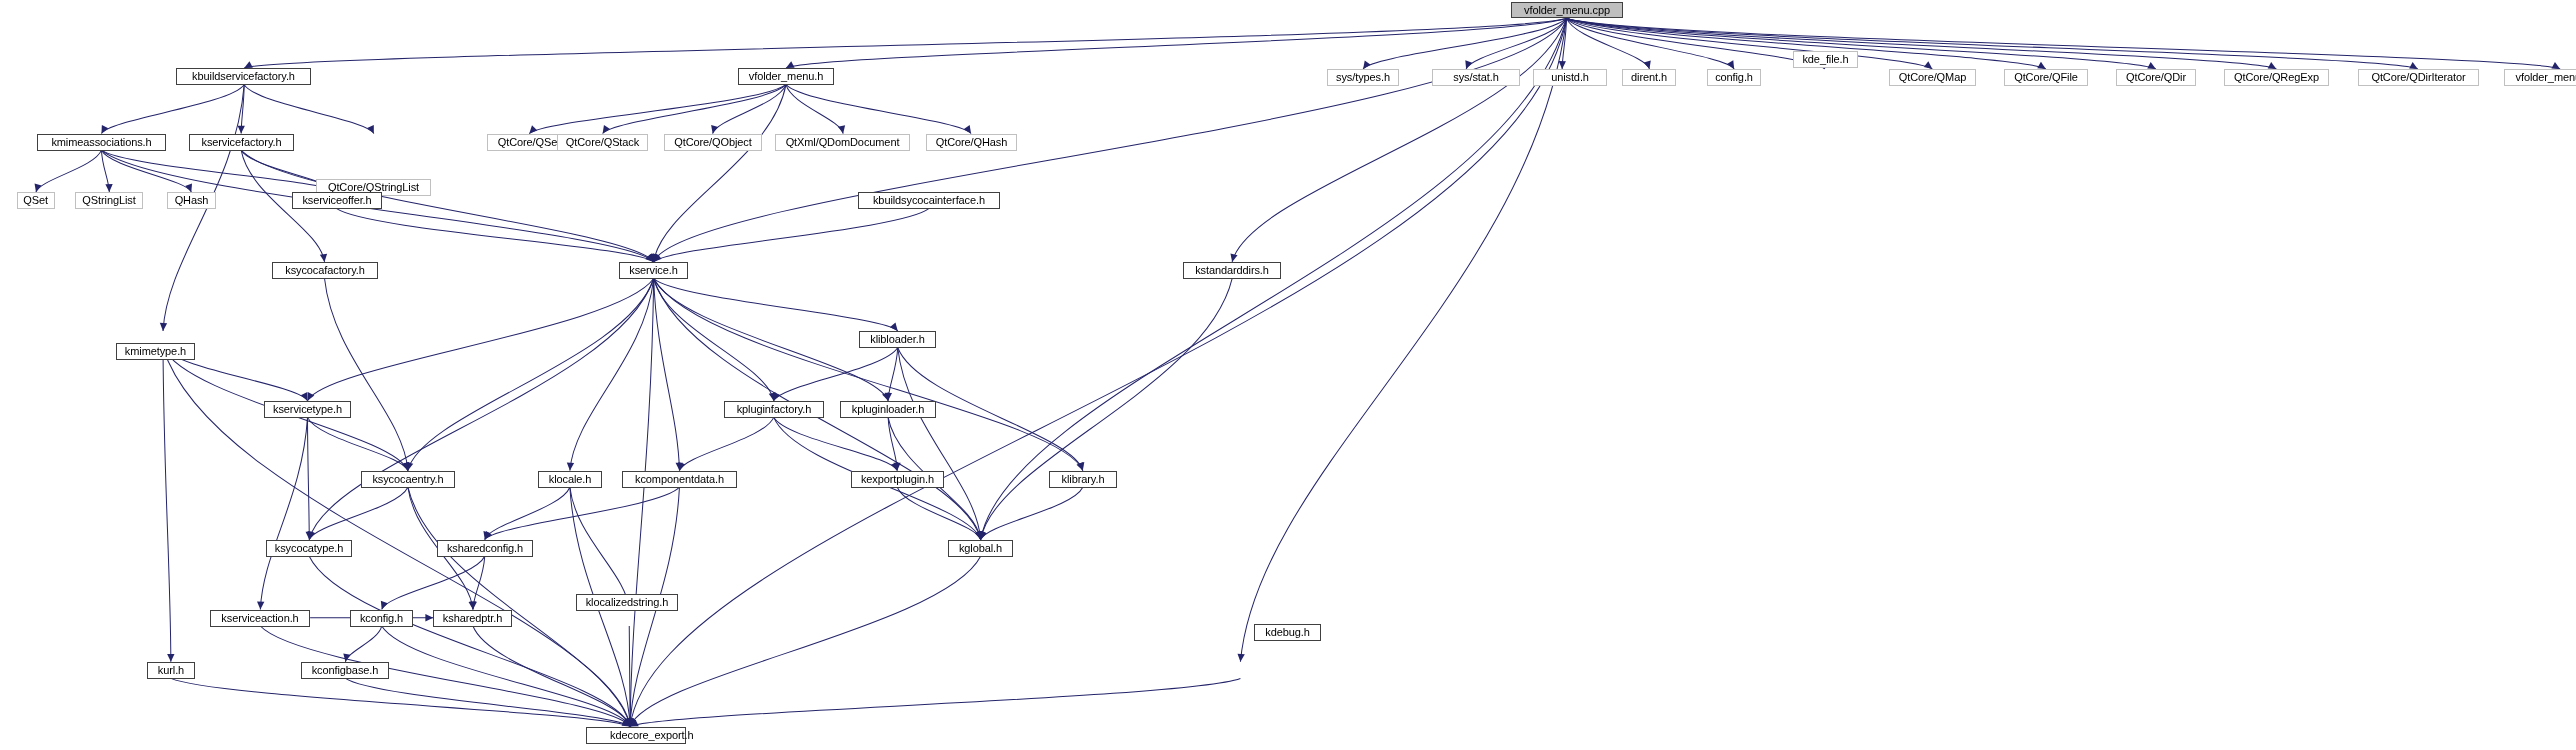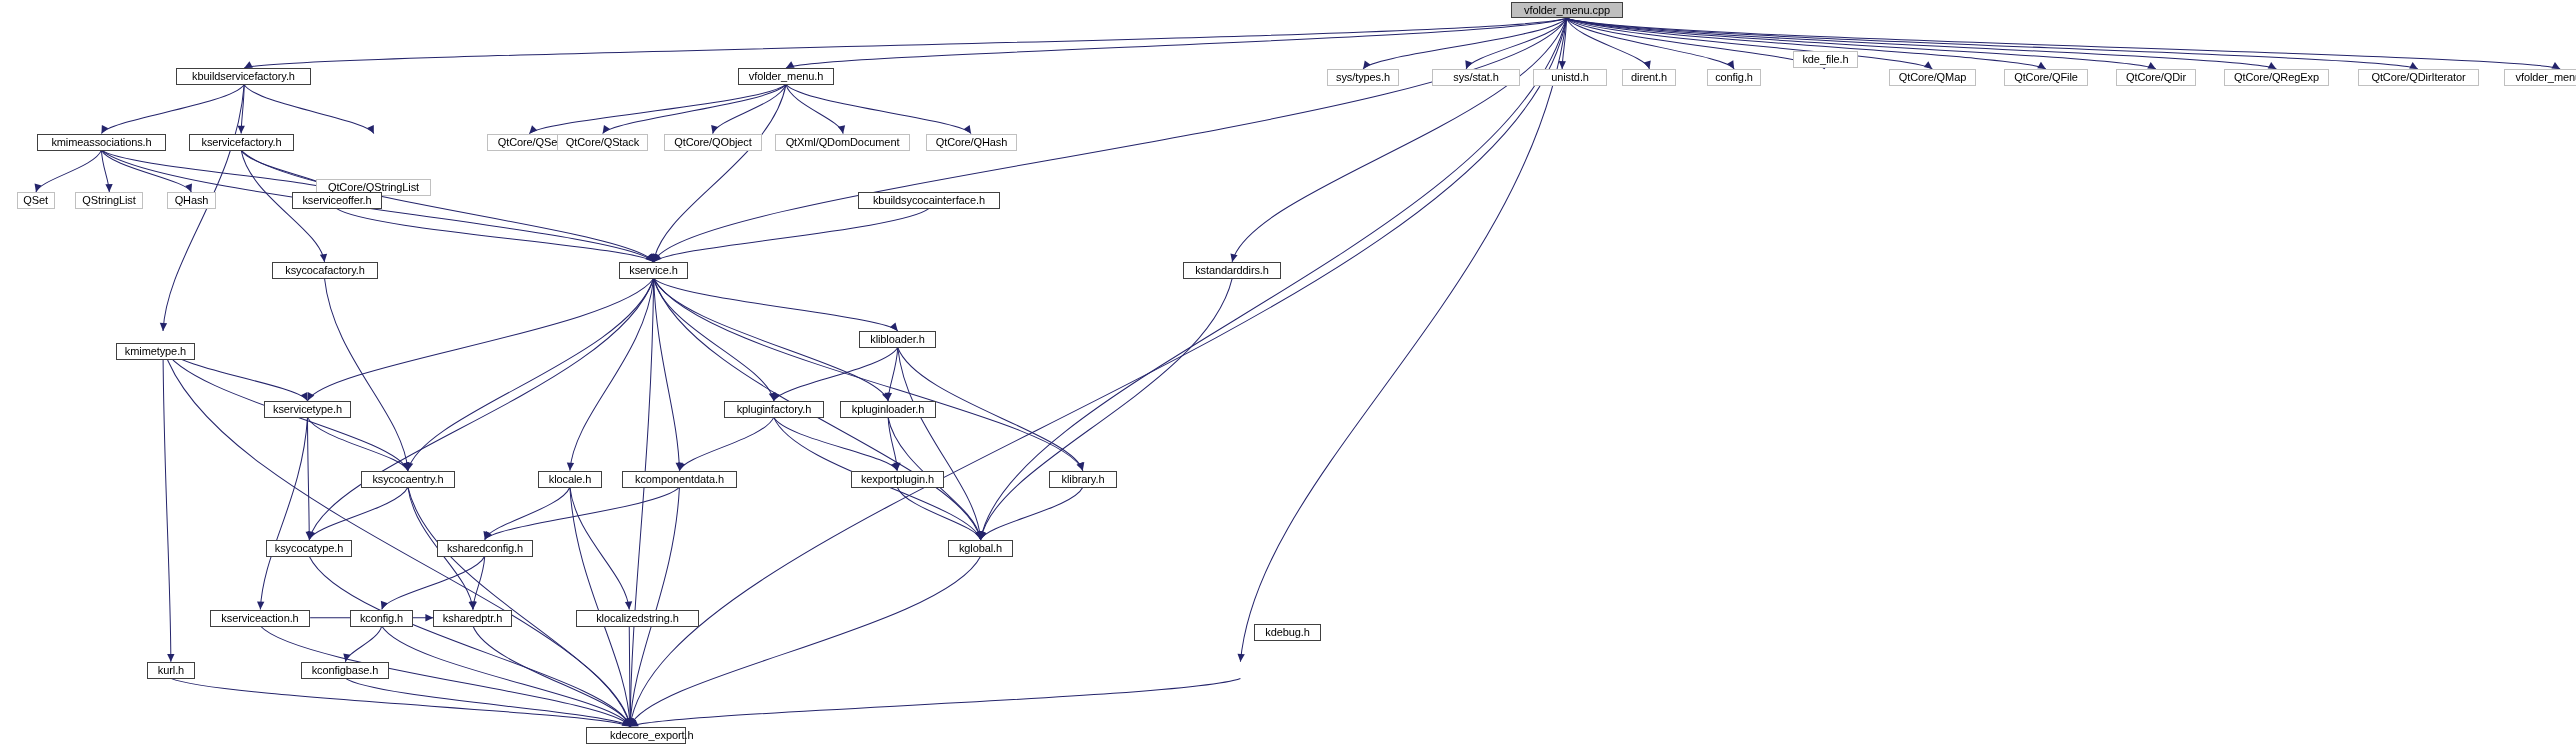--- a/index.html
+++ b/index.html
@@ -281,19 +281,19 @@
     <div class="node local" style="left: 538px; top: 471px; width: 64px;">klocale.h</div>
     <div class="node local" style="left: 622px; top: 471px; width: 115px;">kcomponentdata.h</div>
     <div class="node local" style="left: 851px; top: 471px; width: 93px;">kexportplugin.h</div>
     <div class="node local" style="left: 1049px; top: 471px; width: 68px;">klibrary.h</div>
     <div class="node local" style="left: 266px; top: 540px; width: 86px;">ksycocatype.h</div>
     <div class="node local" style="left: 437px; top: 540px; width: 96px;">ksharedconfig.h</div>
     <div class="node local" style="left: 948px; top: 540px; width: 65px;">kglobal.h</div>
     <div class="node local" style="left: 210px; top: 610px; width: 100px;">kserviceaction.h</div>
     <div class="node local" style="left: 350px; top: 610px; width: 63px;">kconfig.h</div>
     <div class="node local" style="left: 433px; top: 610px; width: 79px;">ksharedptr.h</div>
-    <div class="node local" style="left: 576px; top: 610px; width: 123px;">klocalizedstring.h</div>
+    <div class="node local" style="left: 576px; top: 594px; width: 102px;">klocalizedstring.h</div>
     <div class="node local" style="left: 147px; top: 662px; width: 48px;">kurl.h</div>
     <div class="node local" style="left: 301px; top: 662px; width: 88px;">kconfigbase.h</div>
     <div class="node local" style="left: 1207px; top: 624px; width: 67px; margin-left: 47px;">kdebug.h</div>
     <div class="node local" style="left: 586px; top: 727px; width: 100px; padding-left: 36px;">kdecore_export.h</div>
   </div>
 
 
 </body></html>

